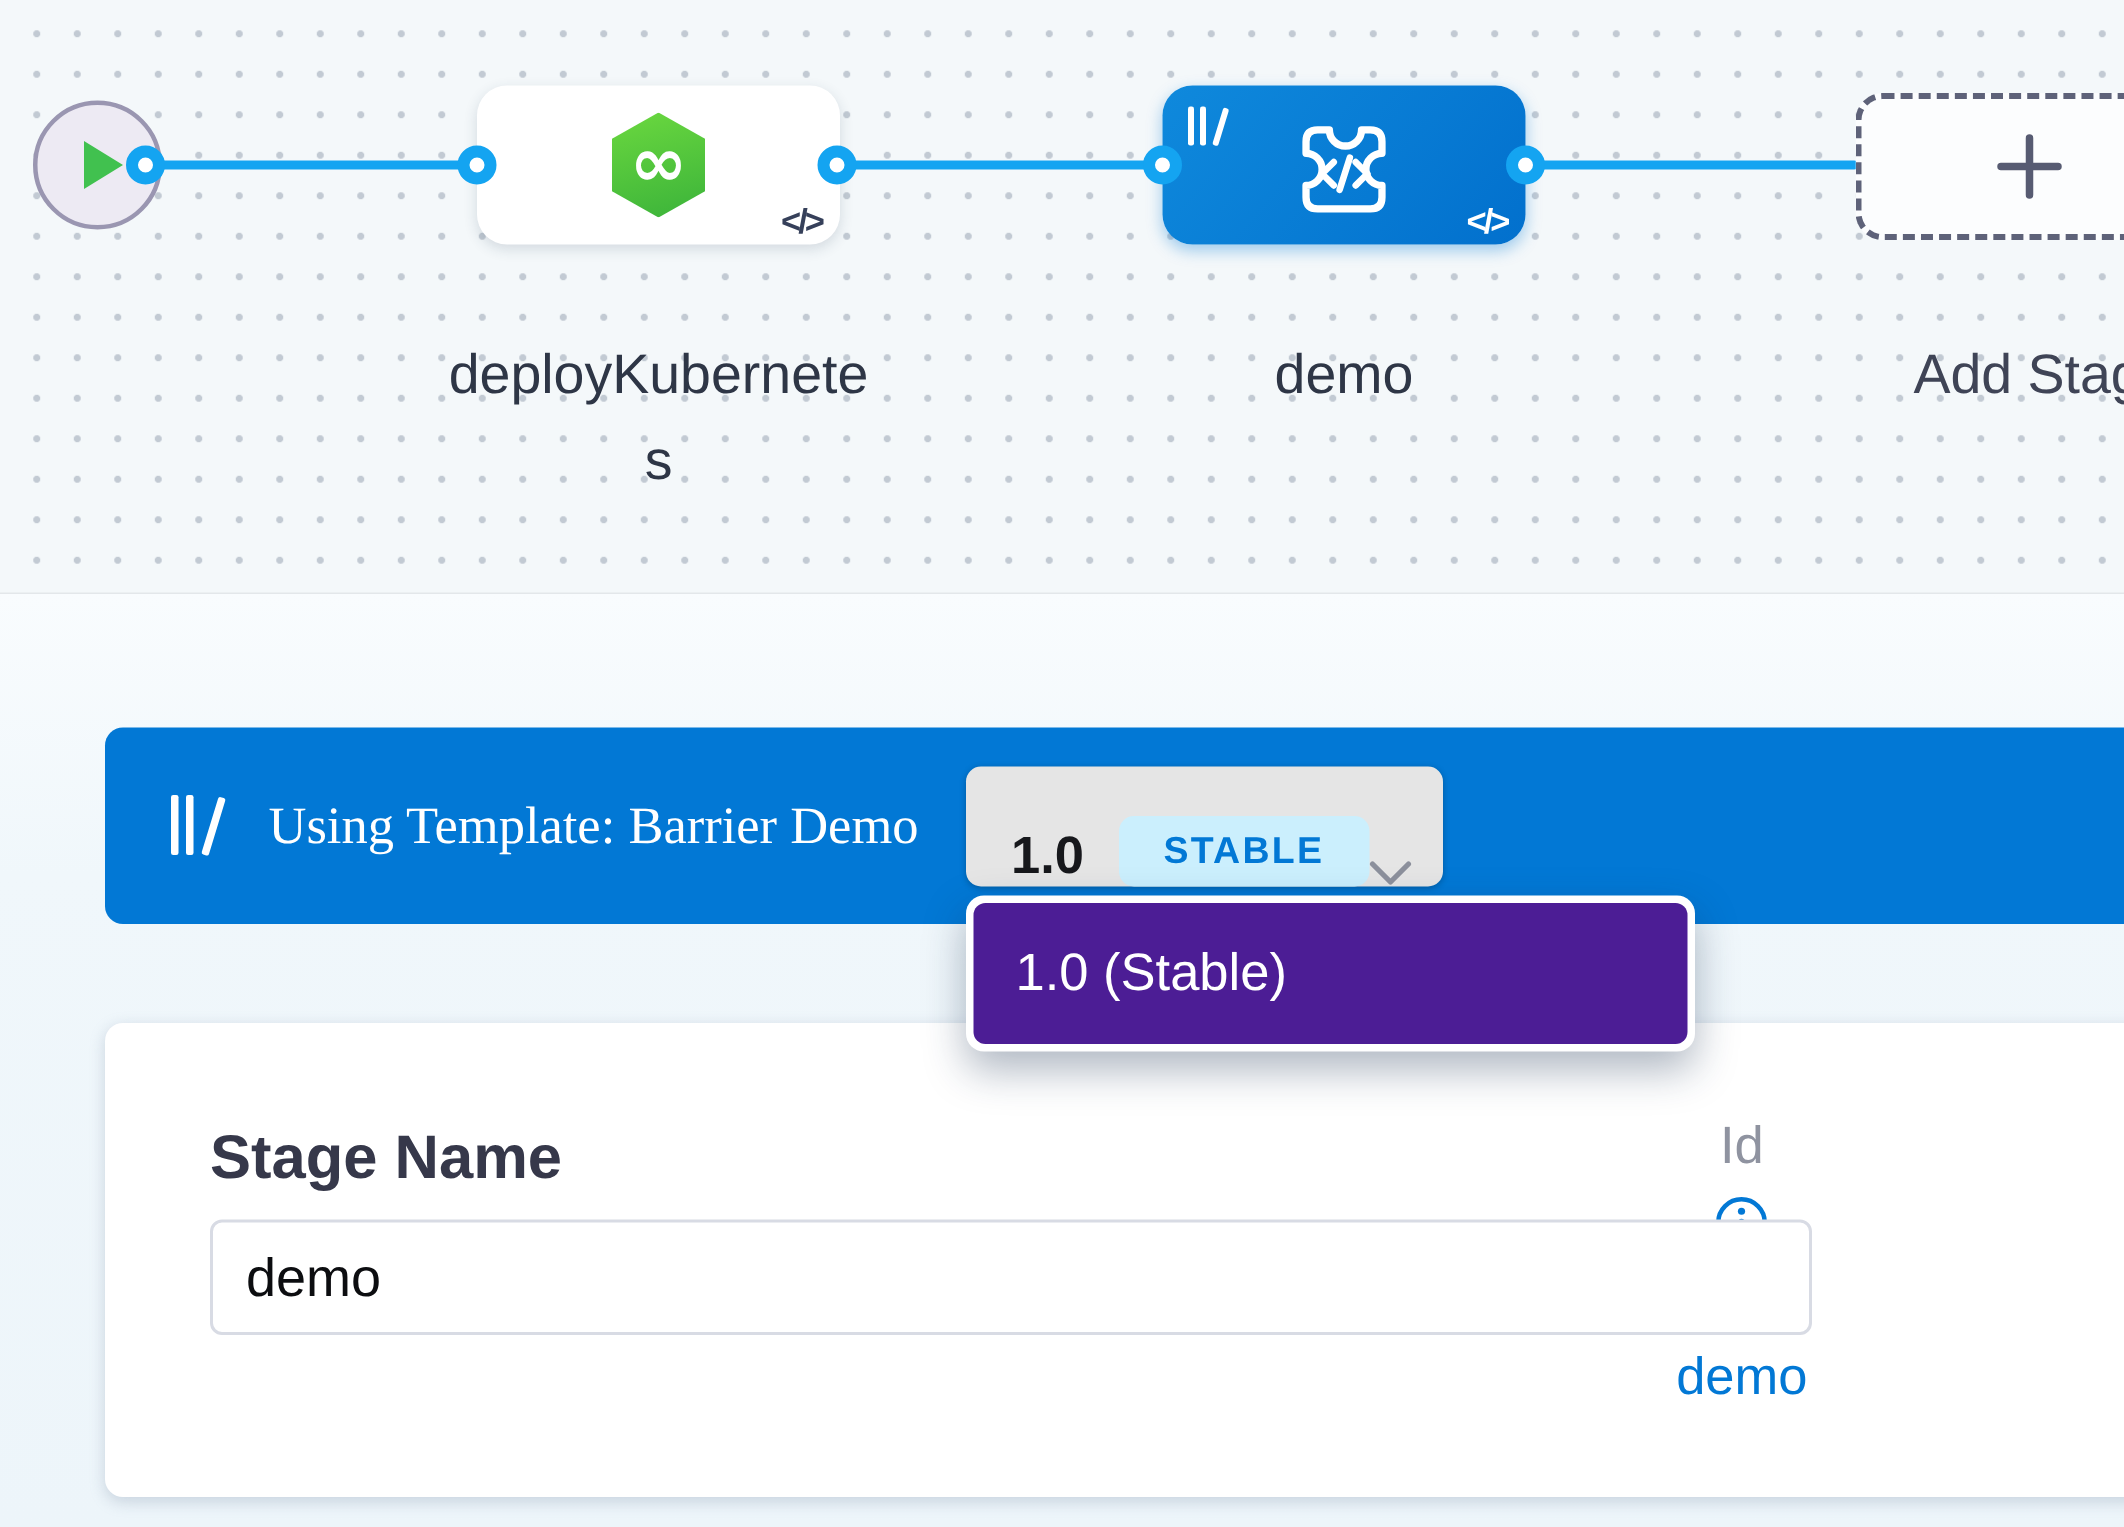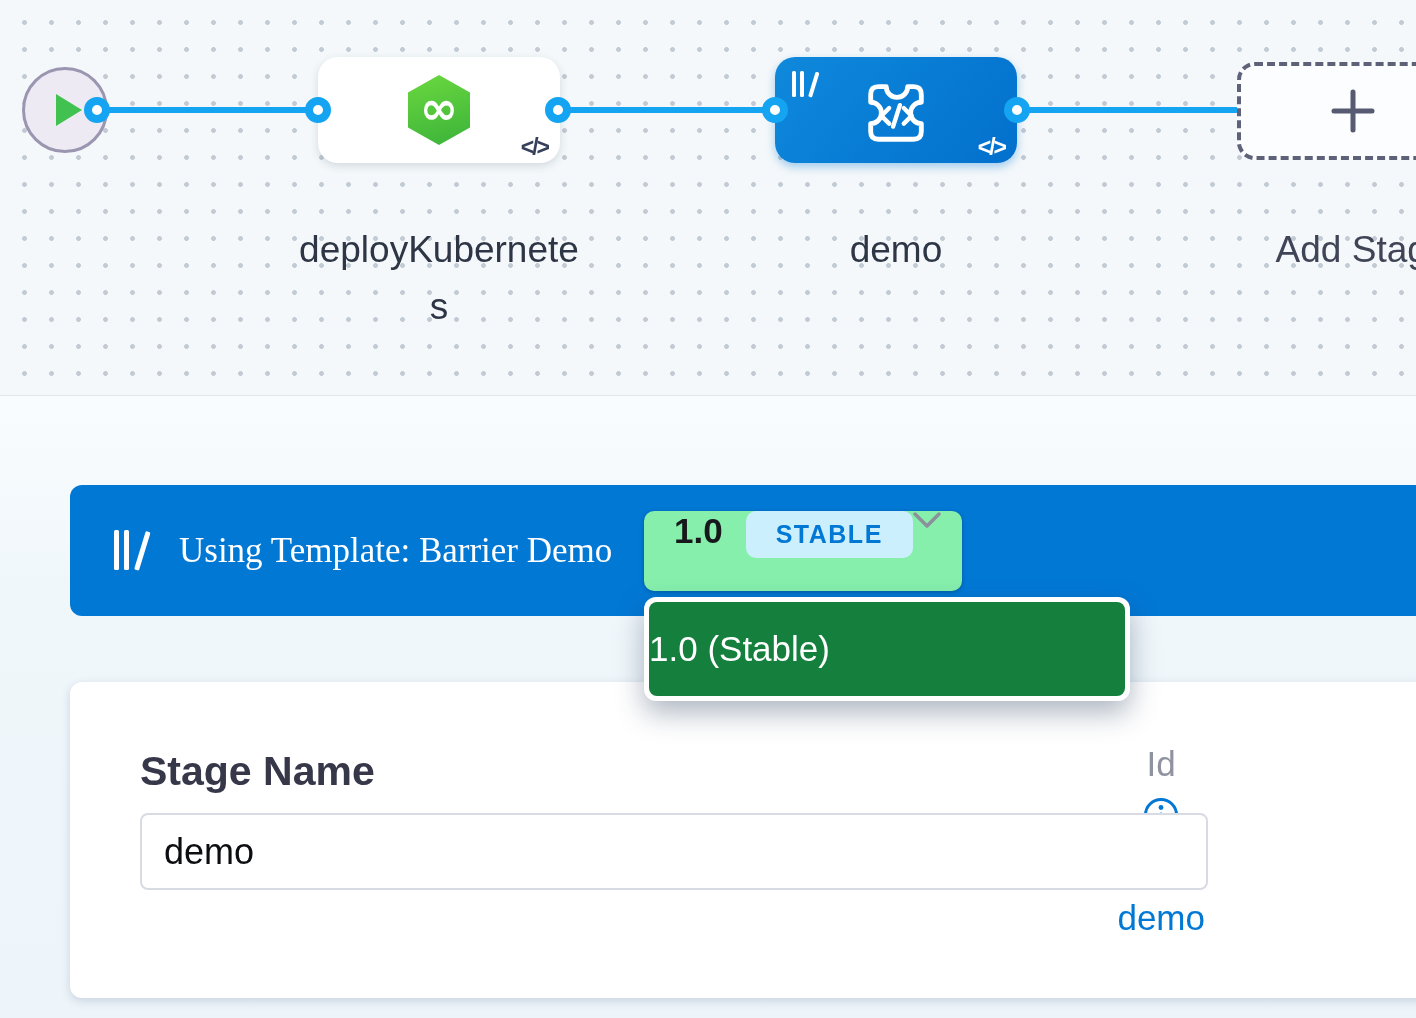--- a/index.html
+++ b/index.html
@@ -65,33 +65,33 @@
   .stage-label.demo-l{left:750px;}
   .stage-label.add-l{left:1240px;width:244px;color:#3f4456;overflow:visible;white-space:nowrap;}
 
   
   .banner{position:absolute;left:70px;top:485px;width:1370px;height:131px;
         background:#0278d5;border-radius:12px;display:flex;align-items:center;z-index:2;}
   .banner-text{margin-left:27px;font-size:35px;font-weight:500;color:#ffffff;font-family:Liberation Serif, serif;}
   .banner .lib-icon{margin-left:44px;}
 
   .version-btn{position:absolute;left:574px;top:26px;width:318px;height:80px;box-sizing:border-box;
-        background:#86efac;border-radius:10px;box-shadow:0 1px 4px rgba(0,0,0,.25);
-        display:flex;align-items:flex-start;padding:0 26px 0 30px;cursor:pointer;}
+        background:#e5e5e5;border-radius:10px;box-shadow:0 1px 4px rgba(0,0,0,.25);
+        display:flex;align-items:flex-end;padding:0 26px 0 30px;cursor:pointer;}
   .version-num{font-size:35px;font-weight:600;color:#17181c;}
   .version-badge{margin-left:23px;background:#cbeffd;color:#0278d5;font-size:25px;font-weight:700;
         letter-spacing:1.5px;padding:9px 30px;border-radius:10px;}
   .chev{margin-left:auto;display:flex;}
 
   
   .popover{position:absolute;left:644px;top:597px;width:486px;height:104px;box-sizing:border-box;
         background:#fff;border-radius:12px;padding:5px;z-index:5;
         box-shadow:0 12px 28px rgba(25,50,80,.35);}
-  .pop-item{height:100%;background:#15803d;border-radius:8px;display:flex;align-items:center;
-        box-sizing:border-box;color:#fff;font-size:35px;cursor:pointer;}
+  .pop-item{height:100%;background:#4c1d95;border-radius:8px;display:flex;align-items:center;
+        padding-left:28px;box-sizing:border-box;color:#fff;font-size:35px;cursor:pointer;}
 
   
   .card{position:absolute;left:70px;top:682px;width:1370px;height:316px;
         background:#fff;border-radius:12px;box-shadow:0 3px 10px rgba(120,140,165,.32);z-index:3;}
   .field-label{position:absolute;left:70px;top:66px;font-size:41px;font-weight:600;color:#36384a;}
   .id-row{position:absolute;top:62px;right:235px;display:flex;align-items:center;gap:12px;font-size:35px;flex-direction:column;}
   .id-gray{color:#8f93a0;}
   .id-link{color:#0278d5;font-weight:500;}
   .name-input{position:absolute;left:70px;top:131px;width:1068px;height:77px;box-sizing:border-box;
         border:2px solid #d8dbe4;border-radius:8px;background:#fff;outline:none;

